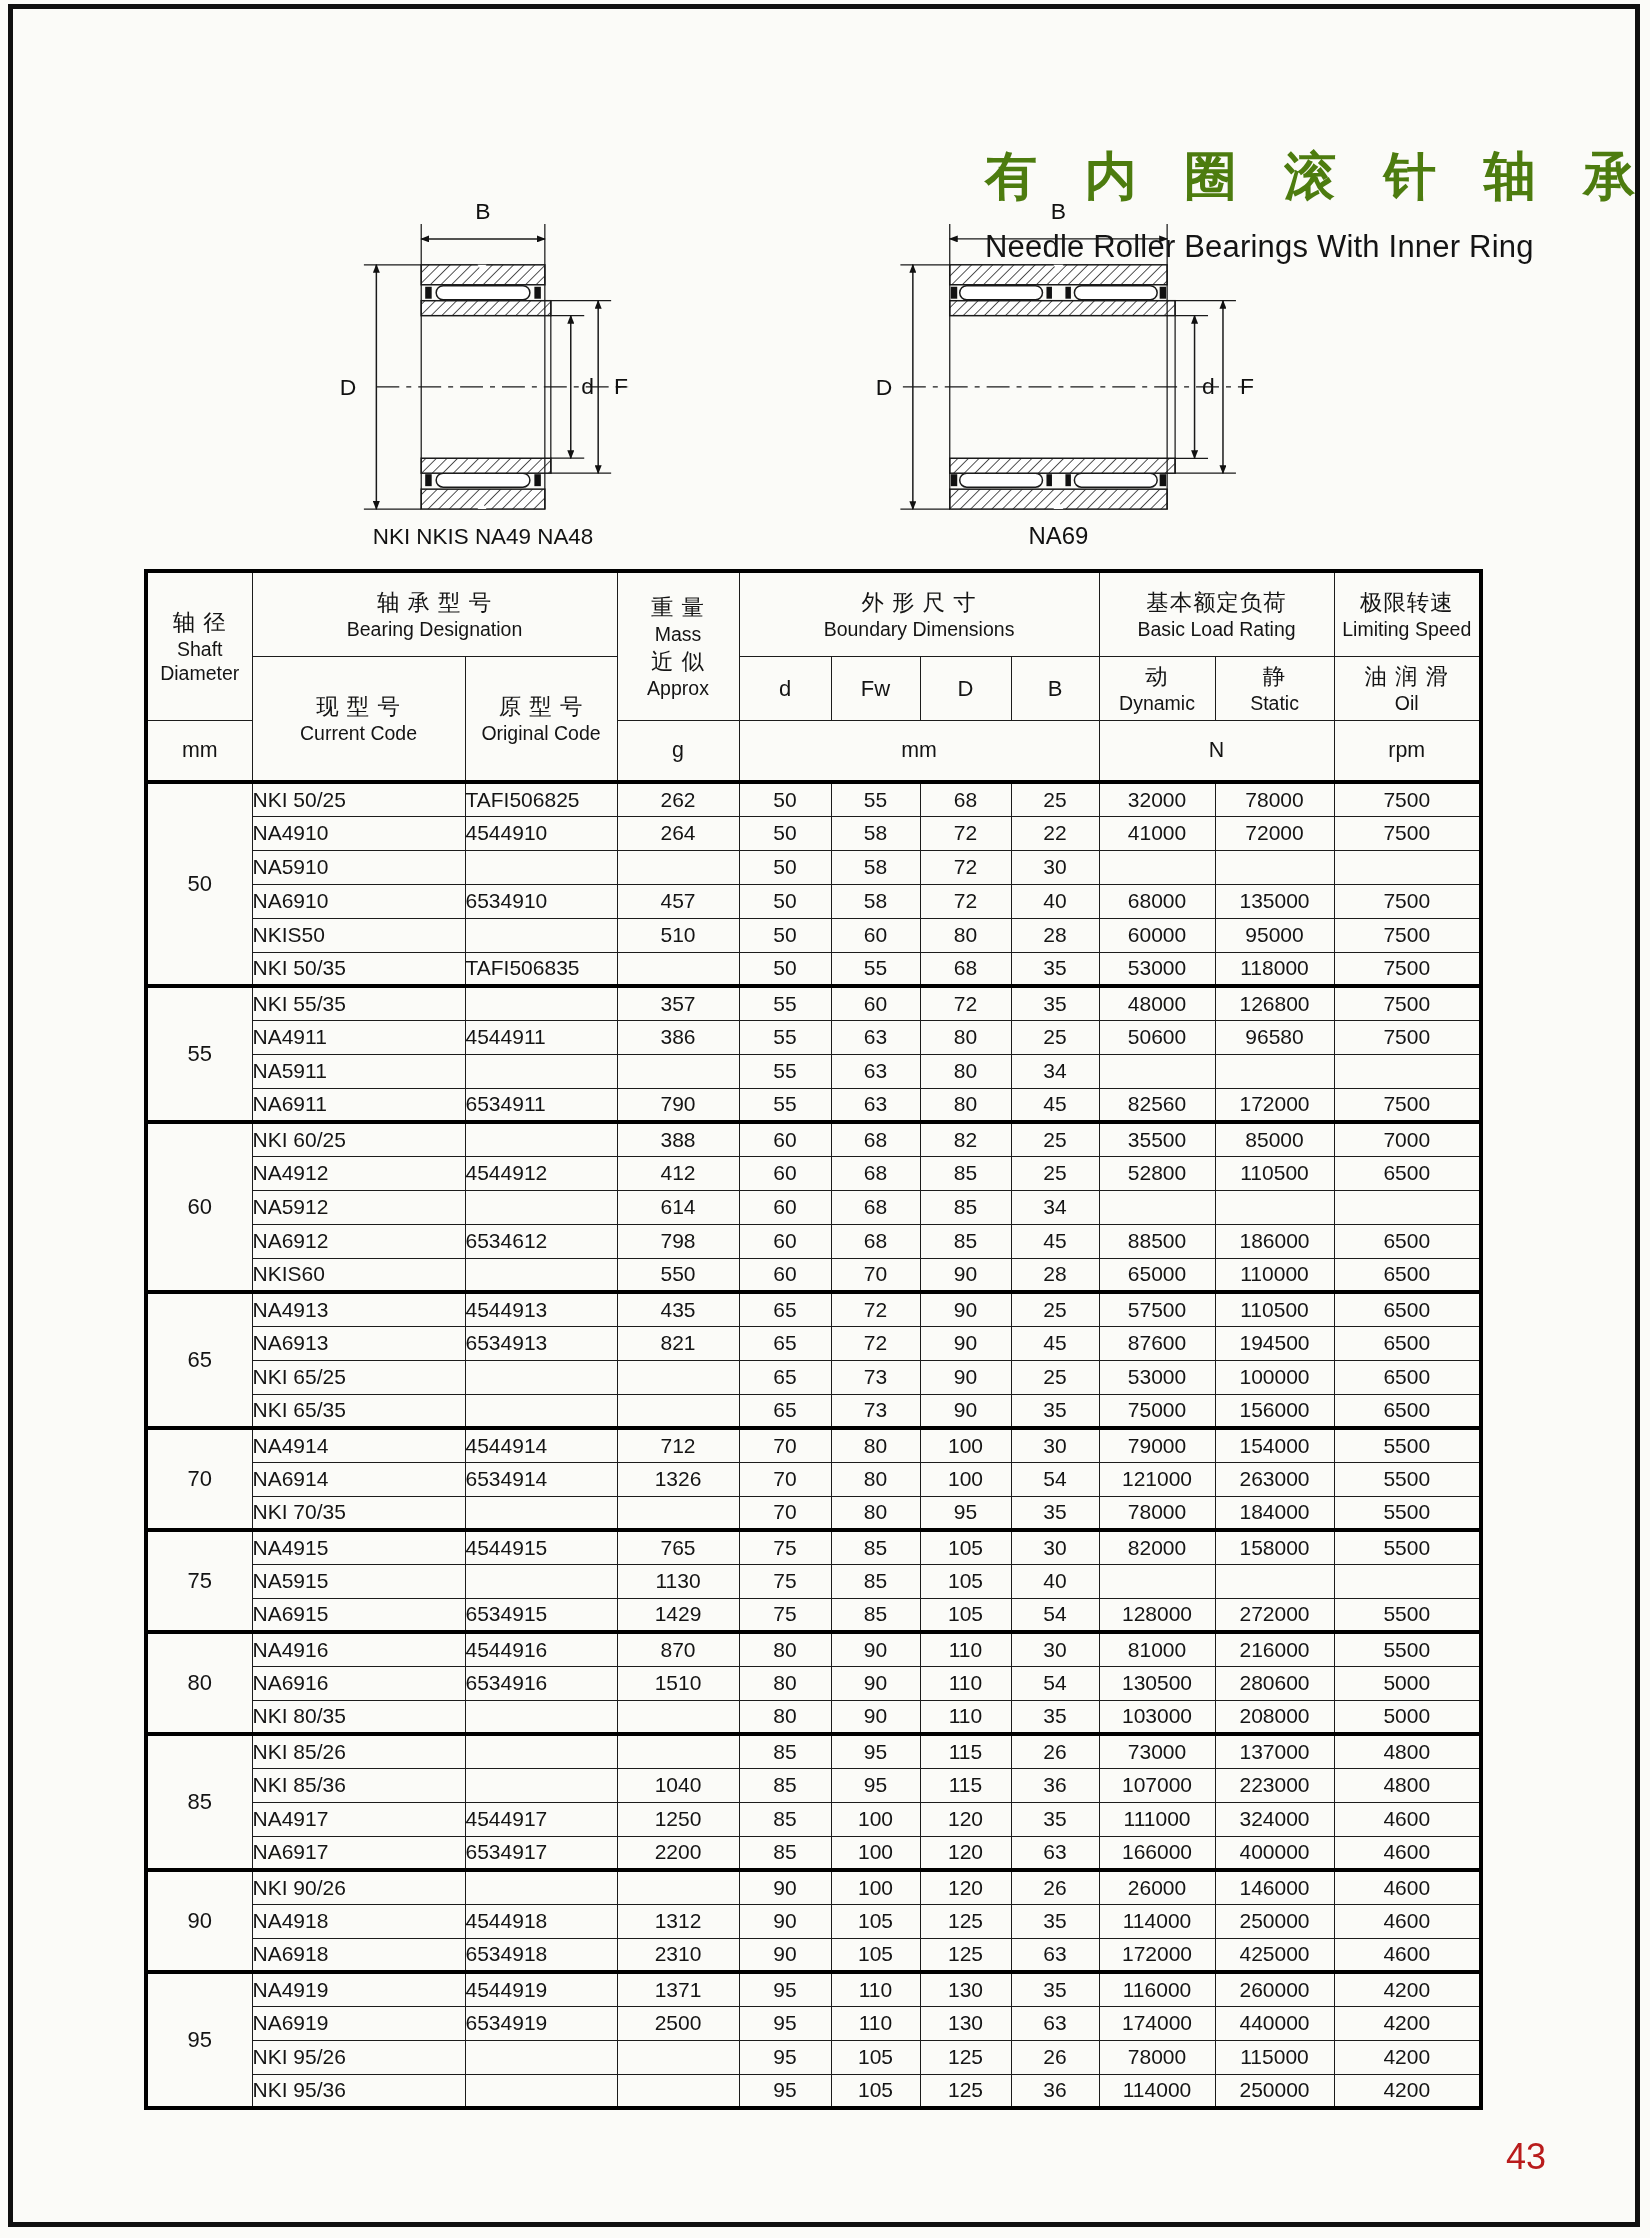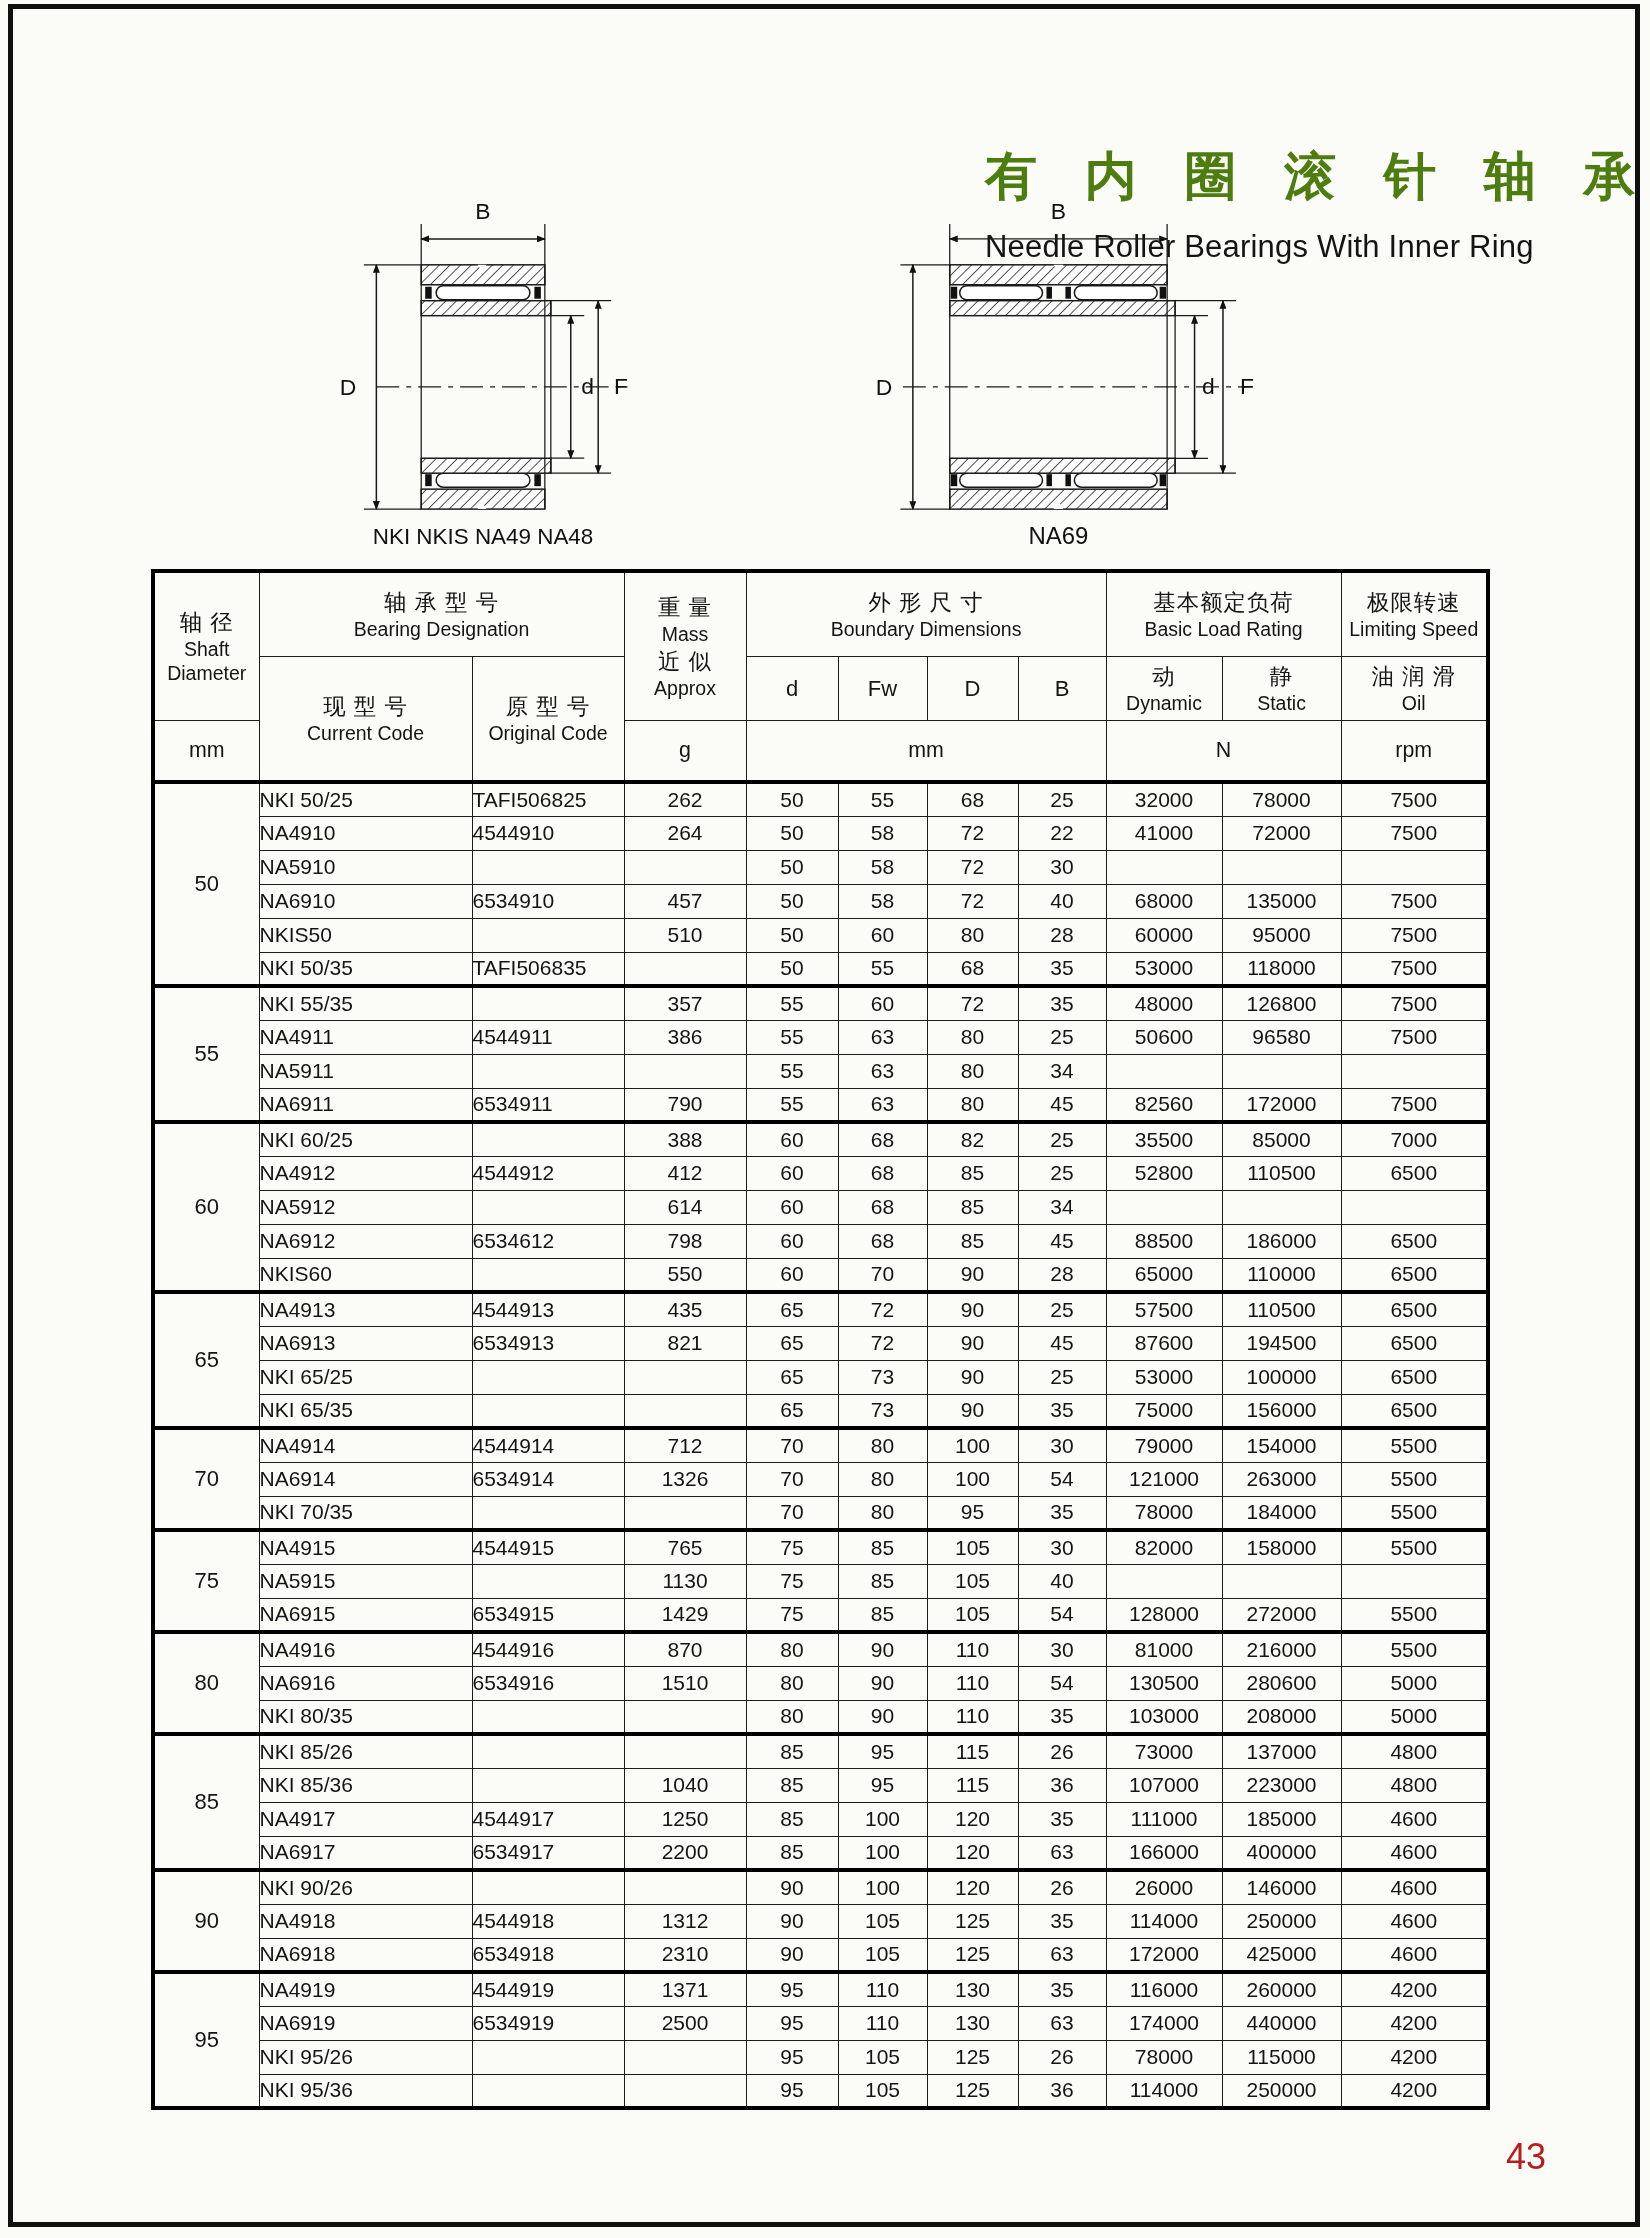--- a/index.html
+++ b/index.html
@@ -20,21 +20,21 @@
     color:#4d7c0f;line-height:1.15;
   }
   .title-en{
     margin-top:22px;font-size:31px;font-weight:400;color:#141414;white-space:nowrap;letter-spacing:0.2px;text-align:center;
   }
   
   .diagram{position:absolute;}
   .diagram svg{display:block;}
   
   table.catalog{
-    position:absolute;left:151px;top:569px;width:1336px;
+    position:absolute;left:144px;top:569px;width:1336px;
     border-collapse:collapse;table-layout:fixed;
     border:4.5px solid #000;
   }
   table.catalog th,table.catalog td{
     border:1.5px solid #1c1c1c;
     font-weight:400;color:#141414;
     padding:0;overflow:hidden;white-space:nowrap;
   }
   thead th{text-align:center;vertical-align:middle;}
   .hcn{font-size:22.4px;line-height:1.3;letter-spacing:1px;}
@@ -647,21 +647,21 @@
       </tr>
       <tr>
         <td class="code-cell">NA4917</td>
         <td class="code-cell">4544917</td>
         <td class="num-cell">1250</td>
         <td class="num-cell">85</td>
         <td class="num-cell">100</td>
         <td class="num-cell">120</td>
         <td class="num-cell">35</td>
         <td class="num-cell">111000</td>
-        <td class="num-cell">185000</td>
+        <td class="num-cell">324000</td>
         <td class="num-cell">4600</td>
       </tr>
       <tr>
         <td class="code-cell">NA6917</td>
         <td class="code-cell">6534917</td>
         <td class="num-cell">2200</td>
         <td class="num-cell">85</td>
         <td class="num-cell">100</td>
         <td class="num-cell">120</td>
         <td class="num-cell">63</td>

